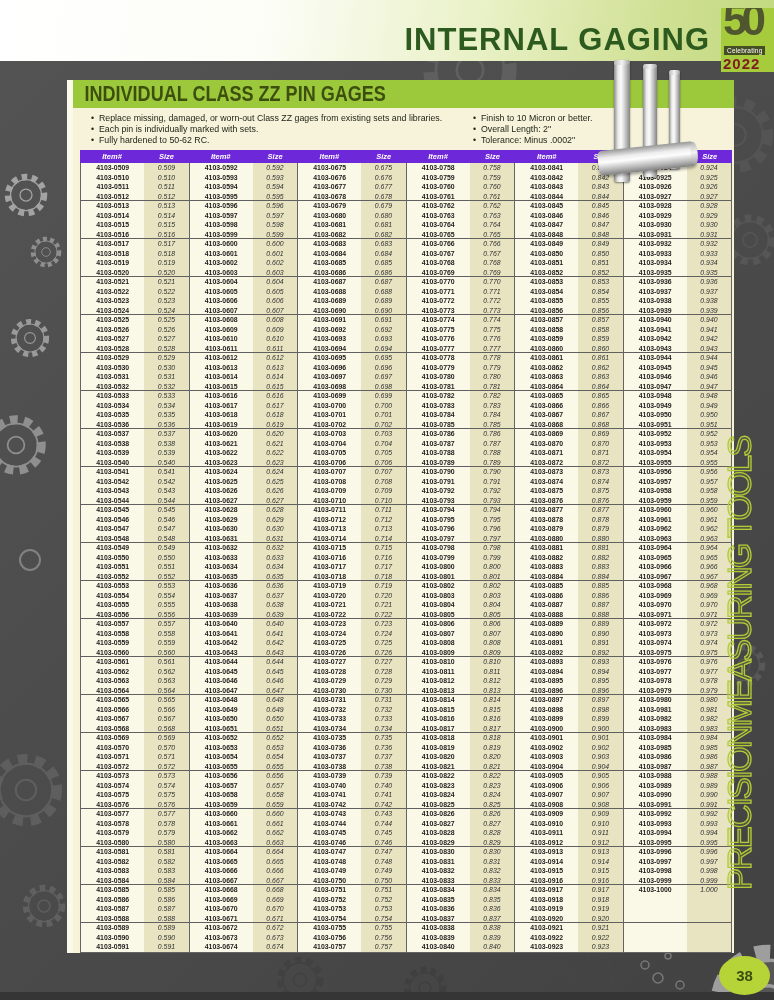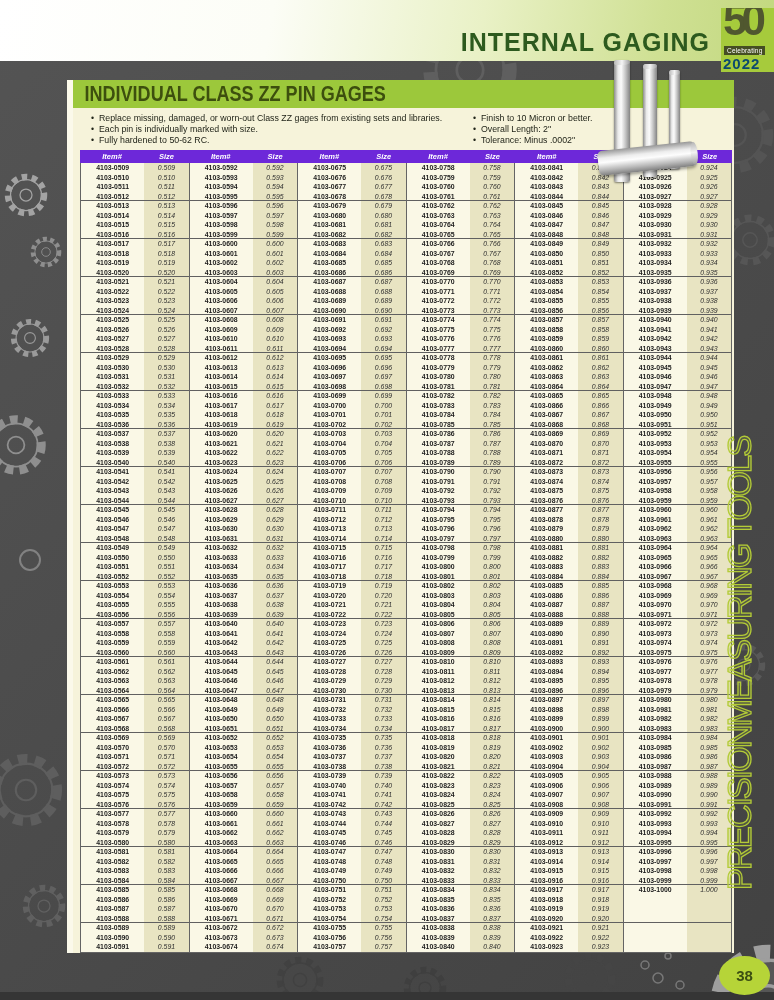--- a/index.html
+++ b/index.html
@@ -5,27 +5,27 @@
   html,body{margin:0;padding:0;}
   body{font-family:"Liberation Sans","DejaVu Sans",sans-serif;background:#222;}
   #page{position:relative;width:774px;height:1000px;overflow:hidden;
         background:linear-gradient(135deg,#545454 0%,#4a4a4a 55%,#424242 100%);}
   
   .deco{position:absolute;left:0;top:0;z-index:1;pointer-events:none;}
   
   .topband{position:absolute;left:0;top:0;width:774px;height:61px;z-index:2;
            background:linear-gradient(100deg,#ffffff 0%,#fcfdf6 35%,#e9f1c6 62%,#cfe093 85%,#c2d87f 100%);
            display:flex;align-items:flex-end;justify-content:flex-end;}
-  .main-title{font-weight:bold;font-size:25px;letter-spacing:1px;color:#2d5a1e;
+  .main-title{font-weight:bold;font-size:31px;letter-spacing:1px;color:#2d5a1e;
               padding:0 64px 6px 0;line-height:1;}
   
   .badge{position:absolute;left:721px;top:8px;width:53px;height:64px;z-index:3;background:#a6cb3c;overflow:hidden;}
   .badge-50{position:absolute;left:2px;top:-10px;font-size:44px;font-weight:bold;color:#474b2e;opacity:.9;letter-spacing:-6px;line-height:1;}
   .badge-celebrating{position:absolute;left:3px;top:38px;font-size:6.5px;color:#ffffff;background:rgba(52,56,30,.85);padding:1px 3px;letter-spacing:.2px;}
-  .badge-year{position:absolute;left:2px;top:47px;font-size:15px;font-weight:bold;color:#0c4a6e;letter-spacing:1px;}
+  .badge-year{position:absolute;left:2px;top:47px;font-size:15px;font-weight:bold;color:#7f1d1d;letter-spacing:1px;}
   
   .panel{position:absolute;left:55px;top:80px;width:661px;height:873px;z-index:2;
          background:#f6f3da;border-left:6px solid #fbf9ea;box-sizing:content-box;margin-left:12px;}
   .greenbar{position:absolute;left:0;top:0;width:661px;height:28px;background:#9cc83b;}
   .bar-title{display:inline-block;transform:scaleX(.82);transform-origin:left center;
              font-size:22px;font-weight:bold;color:#3d4f0e;line-height:28px;padding-left:14px;white-space:nowrap;}
   .bullets{position:absolute;left:0;top:28px;width:563px;height:42px;}
   .bullets ul{margin:5px 0 0 0;padding:0;list-style:none;}
   .bullets li{font-size:8.8px;line-height:11px;color:#22251a;}
   .bullets li:before{content:"\2022\00a0\00a0";}
@@ -121,21 +121,21 @@
     <div class="badge-year">2022</div>
   </div>
 
   <div class="panel">
     <div class="greenbar">
       <span class="bar-title">INDIVIDUAL CLASS ZZ PIN GAGES</span>
     </div>
     <div class="bullets">
       <ul class="bul-left">
         <li>Replace missing, damaged, or worn-out Class ZZ gages from existing sets and libraries.</li>
-        <li>Each pin is individually marked with size.</li>
+        <li>Each pin is individually marked with sets.</li>
         <li>Fully hardened to 50-62 RC.</li>
       </ul>
       <ul class="bul-right">
         <li>Finish to 10 Micron or better.</li>
         <li>Overall Length: 2"</li>
         <li>Tolerance: Minus .0002"</li>
       </ul>
     </div>
     <div class="ptable">
       <div class="thead">

